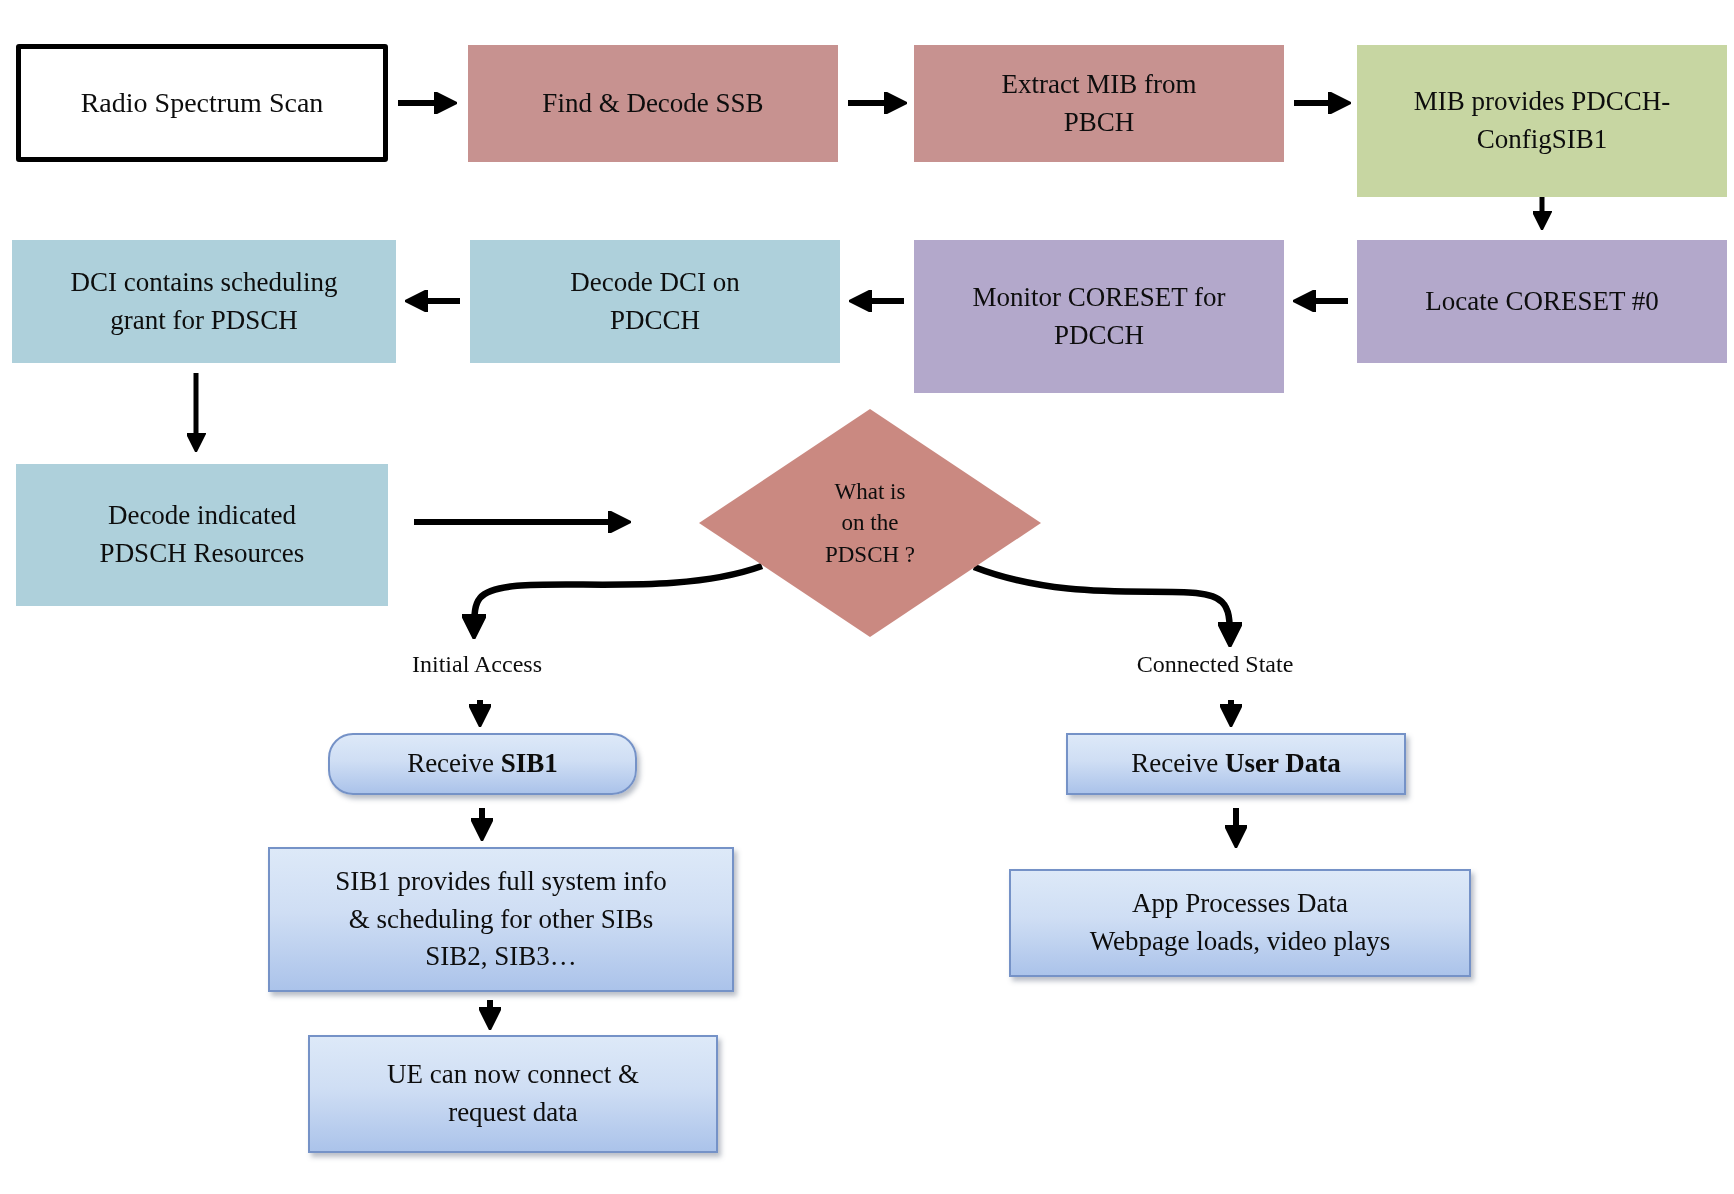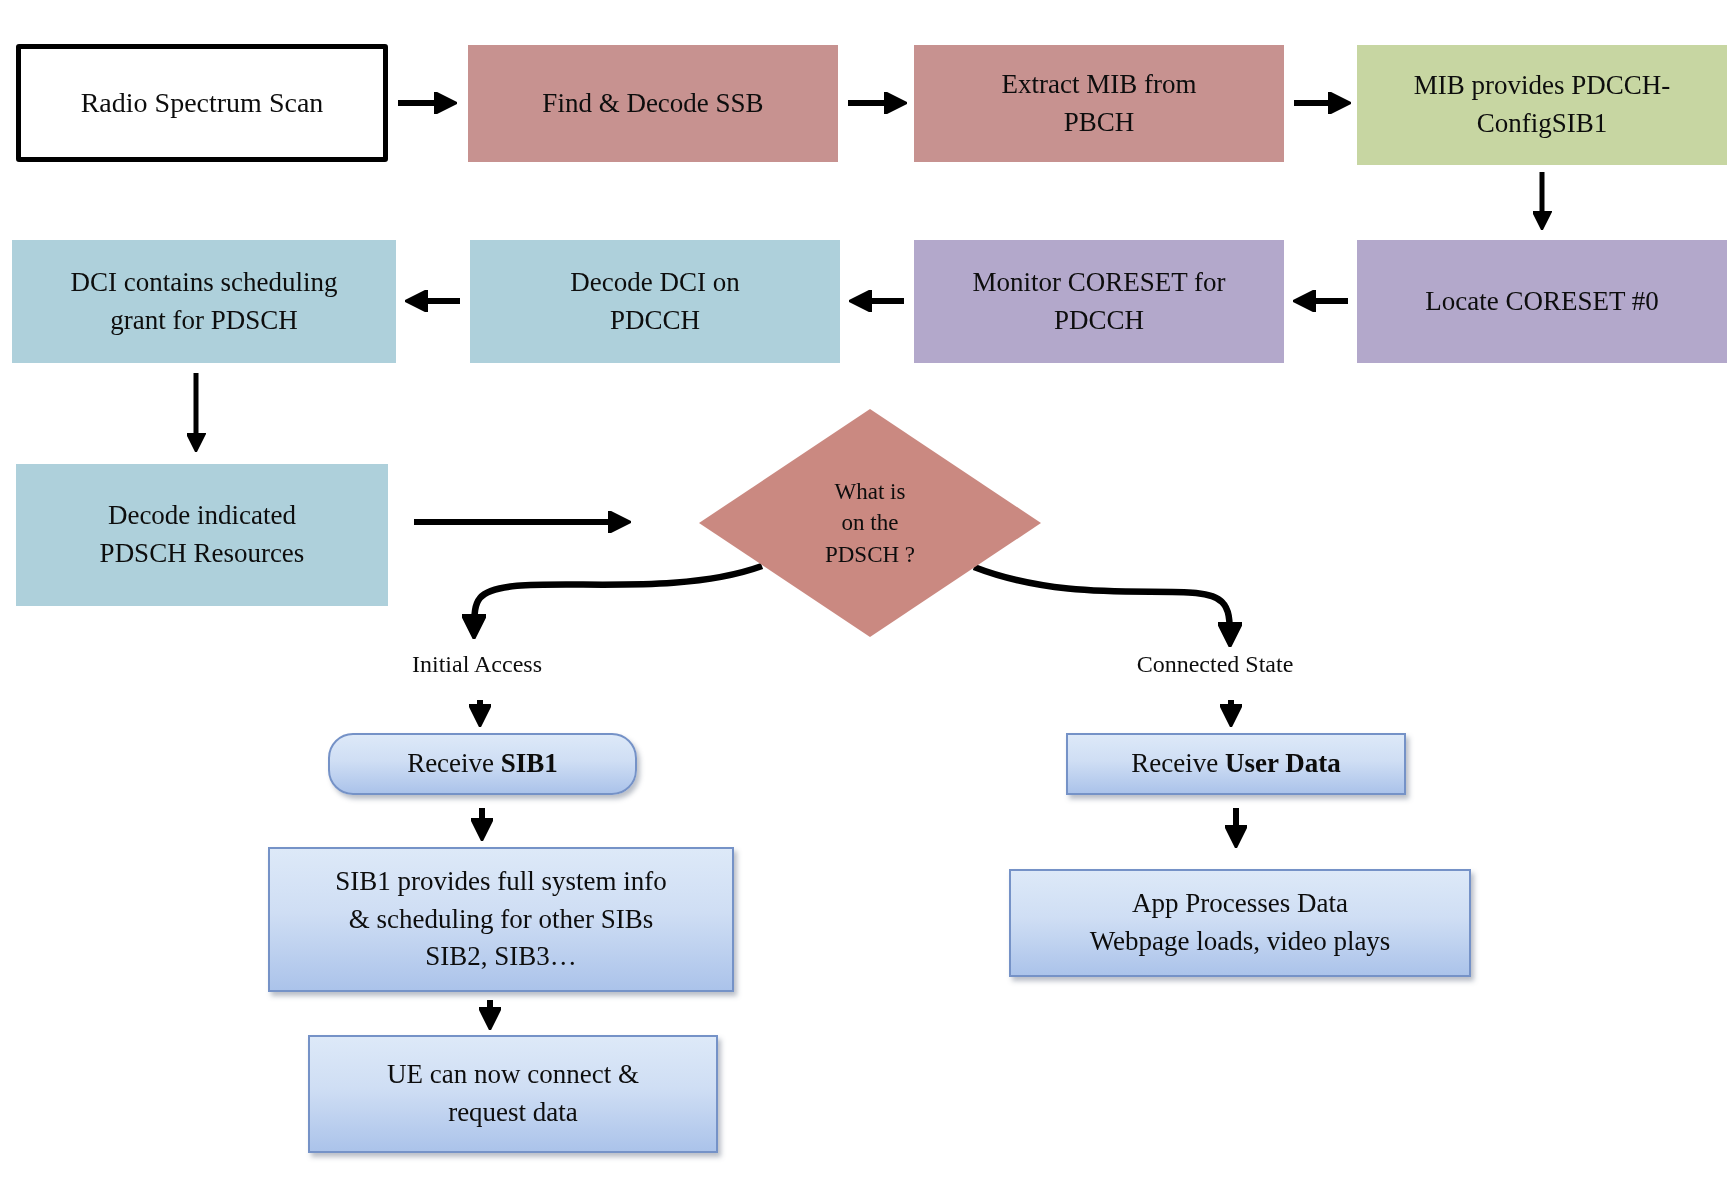--- a/index.html
+++ b/index.html
@@ -66,25 +66,25 @@
     <line x1="482" y1="808" x2="482" y2="836" stroke-width="6" marker-end="url(#ah)"></line>
     <line x1="490" y1="1000" x2="490" y2="1025" stroke-width="6" marker-end="url(#ah)"></line>
     <line x1="1231" y1="700" x2="1231" y2="722" stroke-width="6" marker-end="url(#ah)"></line>
     <line x1="1236" y1="808" x2="1236" y2="843" stroke-width="6" marker-end="url(#ah)"></line>
   </svg>
 
   <div class="node plain-white" style="left:16px; top:44px; width:372px; height:118px;">Radio Spectrum Scan</div>
   <div class="node rose" style="left:468px; top:45px; width:370px; height:117px;">Find &amp; Decode SSB</div>
   <div class="node rose" style="left:914px; top:45px; width:370px; height:117px;">Extract MIB from
 PBCH</div>
-  <div class="node green" style="left:1357px; top:45px; width:370px; height:120px;">MIB provides PDCCH-
+  <div class="node green" style="left:1357px; top:45px; width:370px; height:152px;">MIB provides PDCCH-
 ConfigSIB1</div>
 
   <div class="node purple" style="left:1357px; top:240px; width:370px; height:123px;">Locate CORESET #0</div>
-  <div class="node purple" style="left:914px; top:240px; width:370px; height:123px;">Monitor CORESET for
+  <div class="node purple" style="left:914px; top:240px; width:370px; height:153px;">Monitor CORESET for
 PDCCH</div>
   <div class="node blue" style="left:470px; top:240px; width:370px; height:123px;">Decode DCI on
 PDCCH</div>
   <div class="node blue" style="left:12px; top:240px; width:384px; height:123px;">DCI contains scheduling
 grant for PDSCH</div>
 
   <div class="node blue" style="left:16px; top:464px; width:372px; height:142px;">Decode indicated
 PDSCH Resources</div>
 
   <div class="diamond" style="left:699px; top:409px; width:342px; height:228px;">What is

